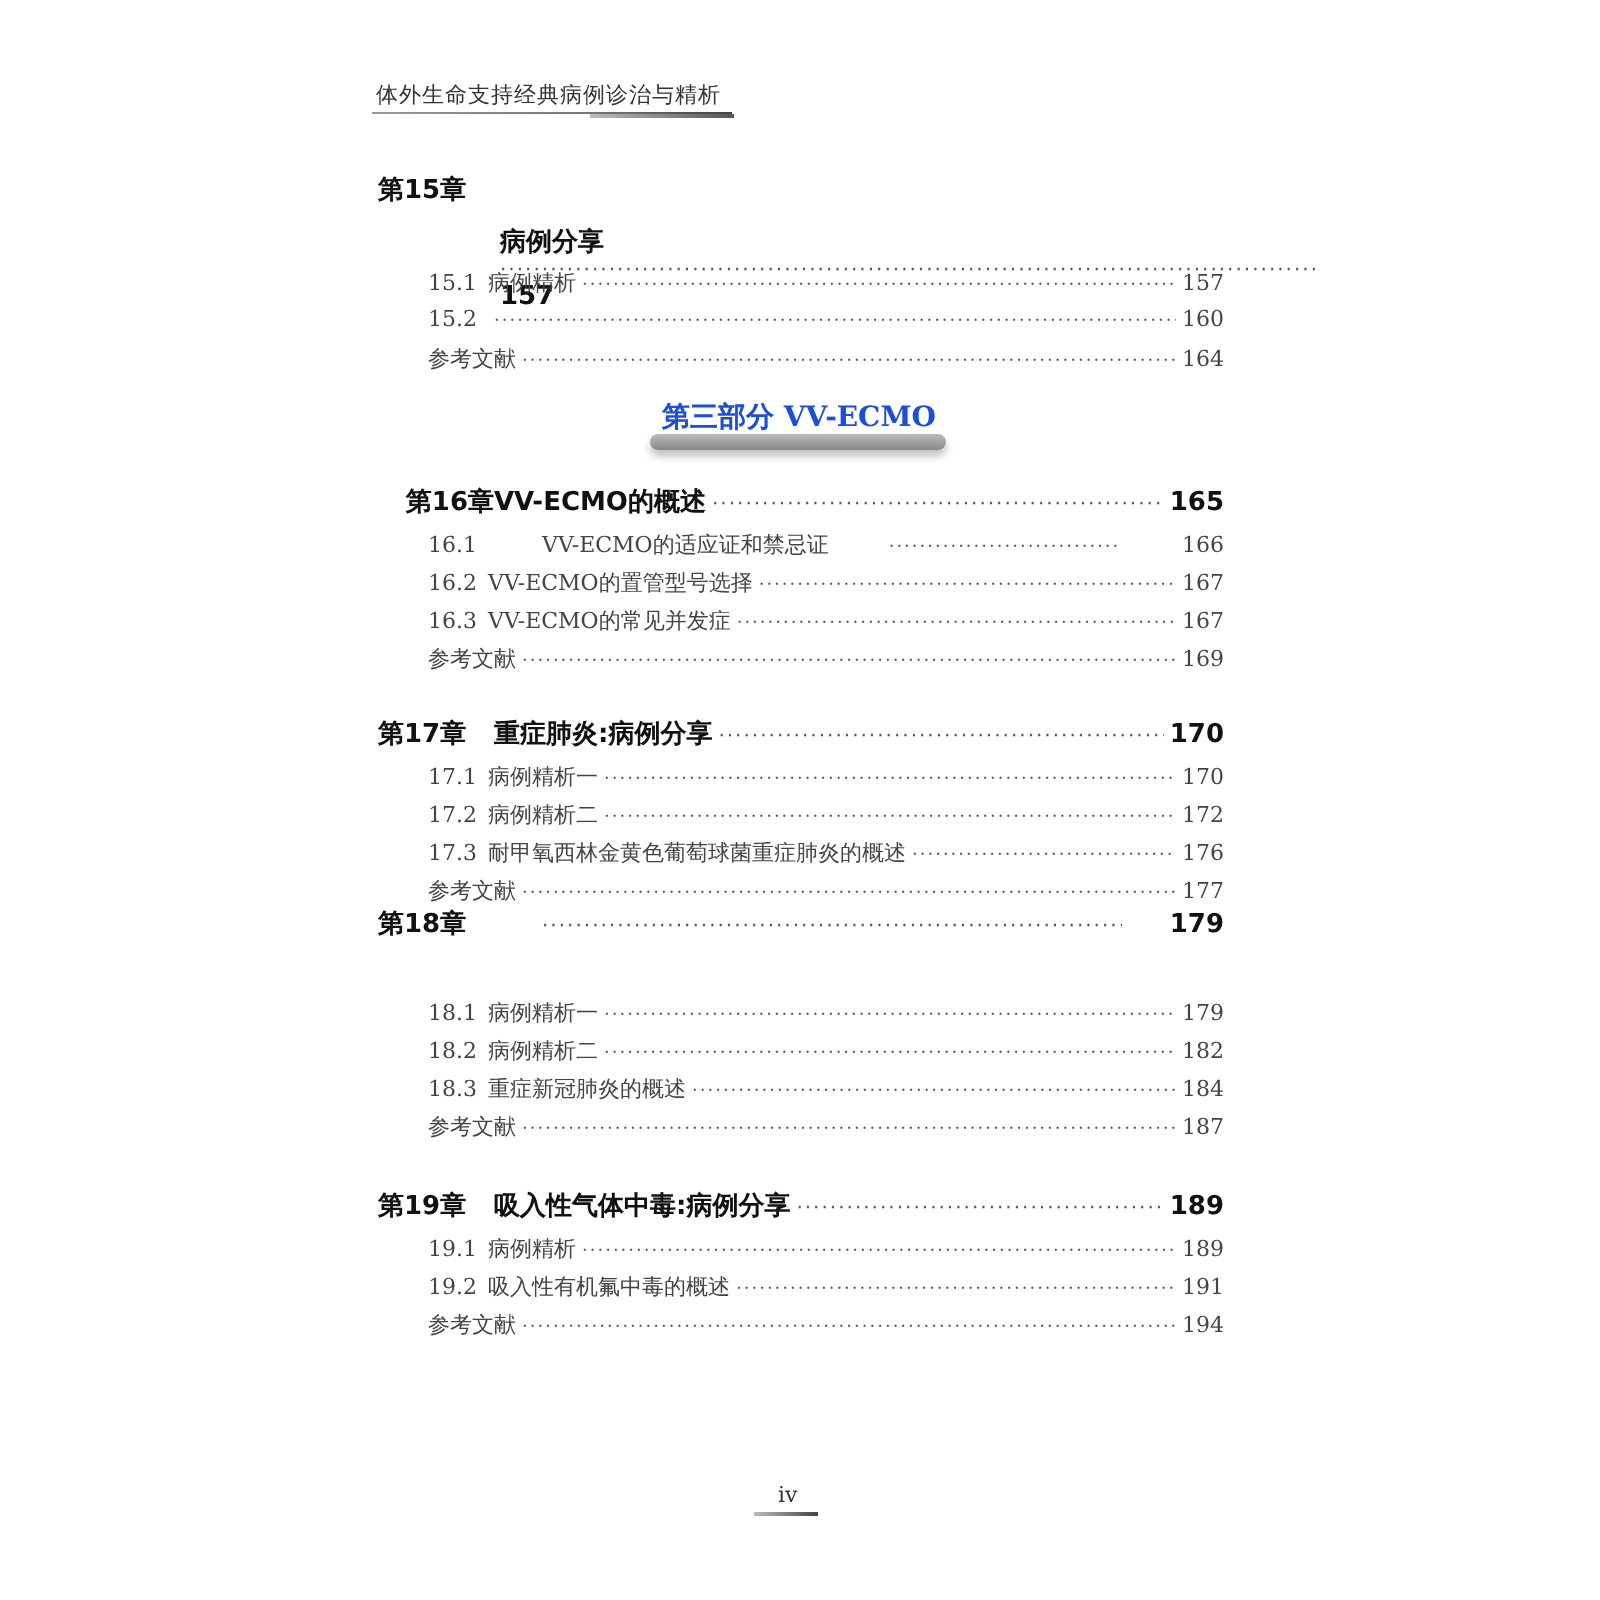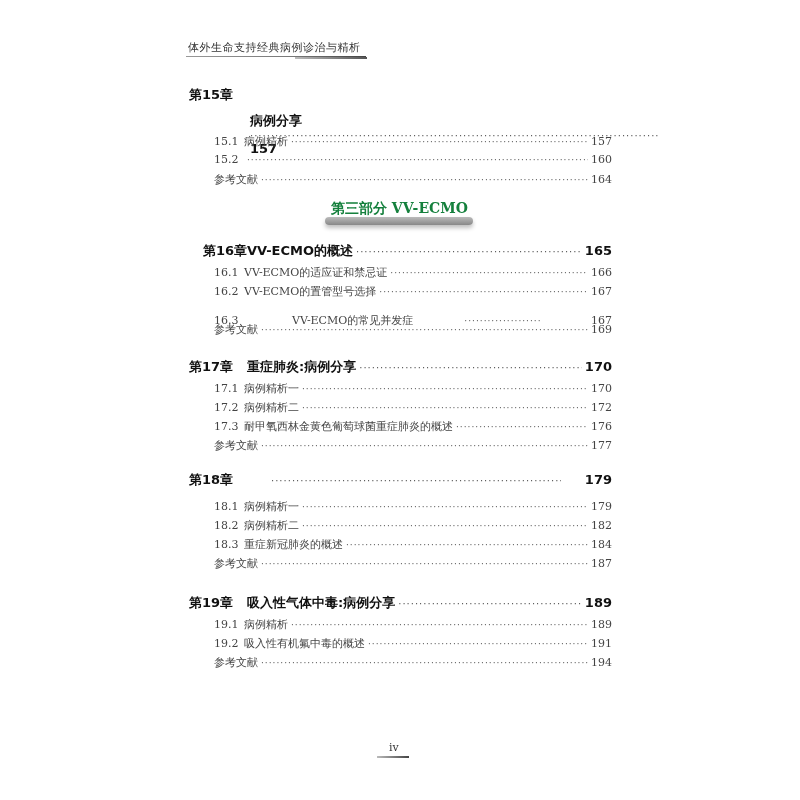--- a/index.html
+++ b/index.html
@@ -18,21 +18,21 @@
   .sec .num { width:30px; flex:none; }
   .sec .title, .ref .title { flex:none; white-space:nowrap; }
   .sec .dots, .ref .dots { font-size:9px; }
   .sec .page, .ref .page { flex:none; }
 
   .ch-cont { position:absolute; left:247px; width:365px; display:flex; align-items:baseline; font-family:"DejaVu Sans","Liberation Sans",sans-serif; font-weight:bold; font-size:13px; color:#111; }
   .ch-cont .dots { flex:1; overflow:hidden; white-space:nowrap; margin:0 3px; font-weight:normal; font-size:10px; color:#555; letter-spacing:1px; }
 
   .part-wrap { position:absolute; left:325px; top:200px; width:150px; height:30px; }
   .part-shadow { position:absolute; left:0; top:17px; width:148px; height:8px; border-radius:4px; background:linear-gradient(to bottom,#bbb,#888); box-shadow:0 3px 4px rgba(0,0,0,0.25); }
-  .part-title { position:absolute; left:6px; top:0; font-family:"DejaVu Serif","Liberation Serif",serif; font-weight:bold; font-size:14px; color:#15803d; white-space:nowrap; }
+  .part-title { position:absolute; left:6px; top:0; font-family:"DejaVu Serif","Liberation Serif",serif; font-weight:bold; font-size:14px; color:#1d4ed8; white-space:nowrap; }
 
   .folio { position:absolute; left:389px; top:741px; font-family:"DejaVu Serif","Liberation Serif",serif; font-size:11px; color:#333; }
   .folio-rule { position:absolute; left:377px; top:756px; width:32px; height:2px; background:linear-gradient(to right,#bbb,#444); }
 </style>
 </head>
 <body>
 
 <div class="running-head">体外生命支持经典病例诊治与精析</div>
 <div class="running-head-rule"></div>
 <div class="running-head-rule2"></div>
@@ -66,33 +66,33 @@
   <div class="part-shadow"></div>
   <div class="part-title">第三部分  VV-ECMO</div>
 </div>
 
 <div class="ch" style="top:242px;text-align:right;">
   <span class="num">第16章</span>
   <span class="title">VV-ECMO的概述</span>
   <span class="dots">··································································································</span>
   <span class="page">165</span>
 </div>
-<div class="sec" style="top:265px;">
+<div class="sec" style="top:265px;gap:27px;">
   <span class="num">16.1</span>
   <span class="title">VV-ECMO的适应证和禁忌证</span>
   <span class="dots">··································································································</span>
   <span class="page">166</span>
 </div>
 <div class="sec" style="top:284px;">
   <span class="num">16.2</span>
   <span class="title">VV-ECMO的置管型号选择</span>
   <span class="dots">··································································································</span>
   <span class="page">167</span>
 </div>
-<div class="sec" style="top:313px;gap:48px;">
+<div class="sec" style="top:303px;">
   <span class="num">16.3</span>
   <span class="title">VV-ECMO的常见并发症</span>
   <span class="dots">··································································································</span>
   <span class="page">167</span>
 </div>
 <div class="ref" style="top:322px;">
   <span class="title">参考文献</span>
   <span class="dots">··································································································</span>
   <span class="page">169</span>
 </div>
@@ -120,21 +120,21 @@
   <span class="title">耐甲氧西林金黄色葡萄球菌重症肺炎的概述</span>
   <span class="dots">··································································································</span>
   <span class="page">176</span>
 </div>
 <div class="ref" style="top:438px;">
   <span class="title">参考文献</span>
   <span class="dots">··································································································</span>
   <span class="page">177</span>
 </div>
 
-<div class="ch" style="top:471px;gap:21px;">
+<div class="ch" style="top:453px;gap:21px;">
   <span class="num">第18章</span>
   <span class="dots">··································································································</span>
   <span class="page">179</span>
 </div>
 <div class="sec" style="top:499px;">
   <span class="num">18.1</span>
   <span class="title">病例精析一</span>
   <span class="dots">··································································································</span>
   <span class="page">179</span>
 </div>

